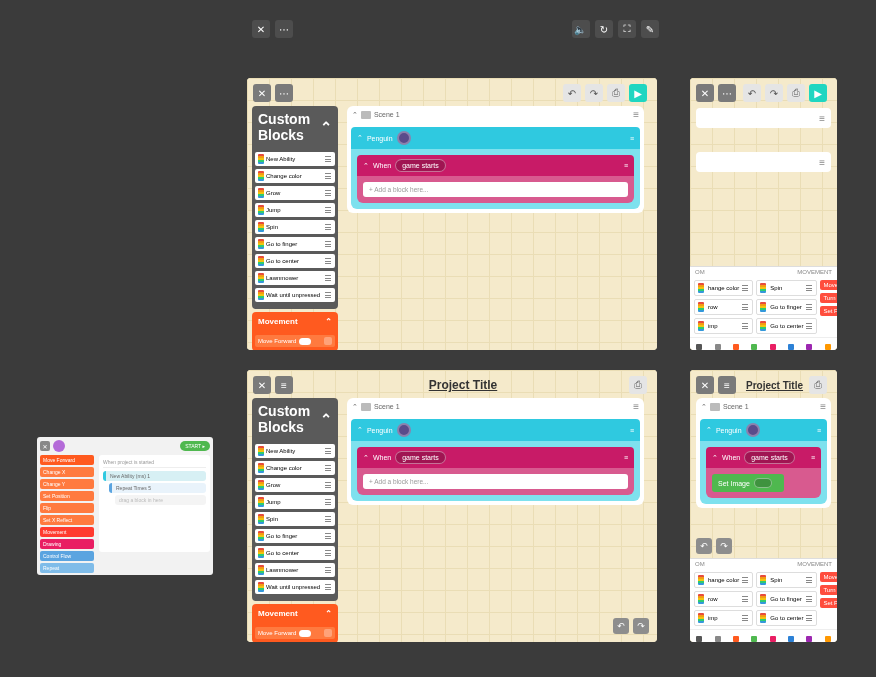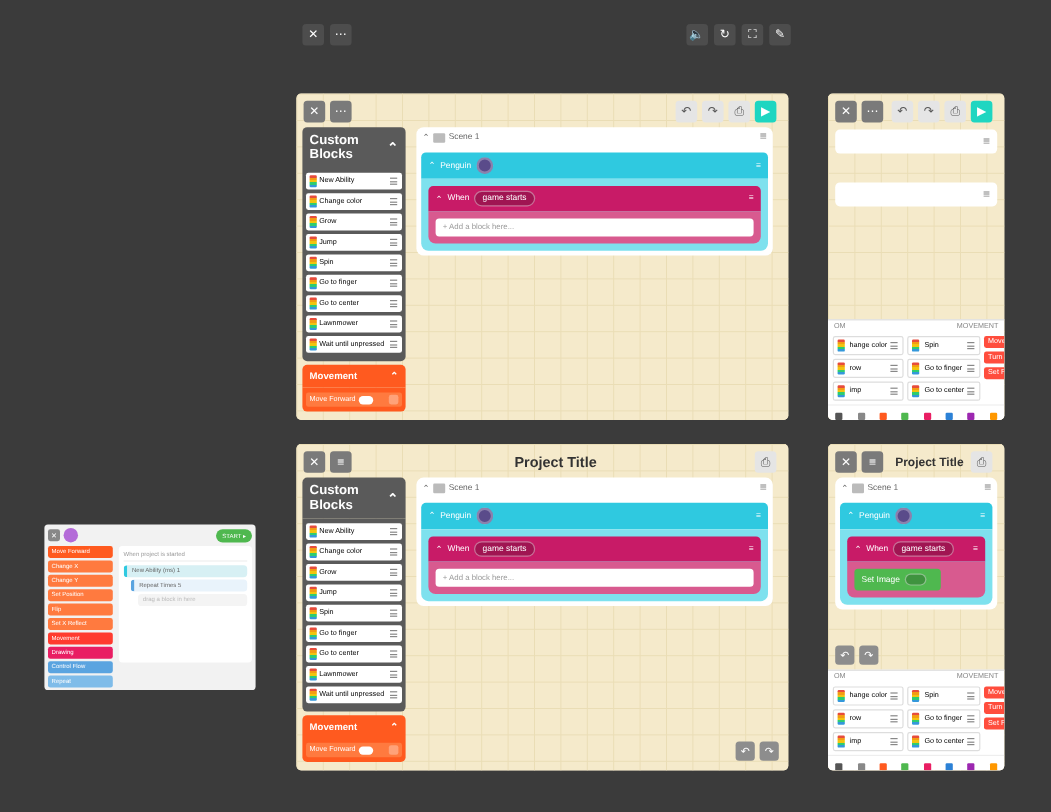--- a/index.html
+++ b/index.html
@@ -70,21 +70,21 @@
     position: absolute;
     left: 5px;
     top: 28px;
     width: 86px;
     z-index: 5;
   }
   .sb-header {
     background: #5a5a5a;
     color: #fff;
     padding: 5px 6px;
-    font-size: 11px;
+    font-size: 14px;
     font-weight: bold;
     border-radius: 4px 4px 0 0;
     display: flex;
     justify-content: flex-start;
     align-items: center;
   }
   .sb-body {
     background: #5a5a5a;
     padding: 4px 3px;
     border-radius: 0 0 4px 4px;
@@ -231,20 +231,21 @@
     background: rgba(0,0,0,0.2);
     border-radius: 8px;
     width: 18px; height: 10px;
     border: 1px solid rgba(255,255,255,0.4);
   }
   .title-bar {
     text-align: center;
     font-weight: bold;
     font-size: 12px;
     color: #333;
+    text-decoration: underline;
   }
   .bottom-tray {
     position: absolute;
     left: 0;
     right: 0;
     bottom: 0;
     background: #fff;
     height: 84px;
     border-top: 1px solid #ddd;
     overflow: hidden;

